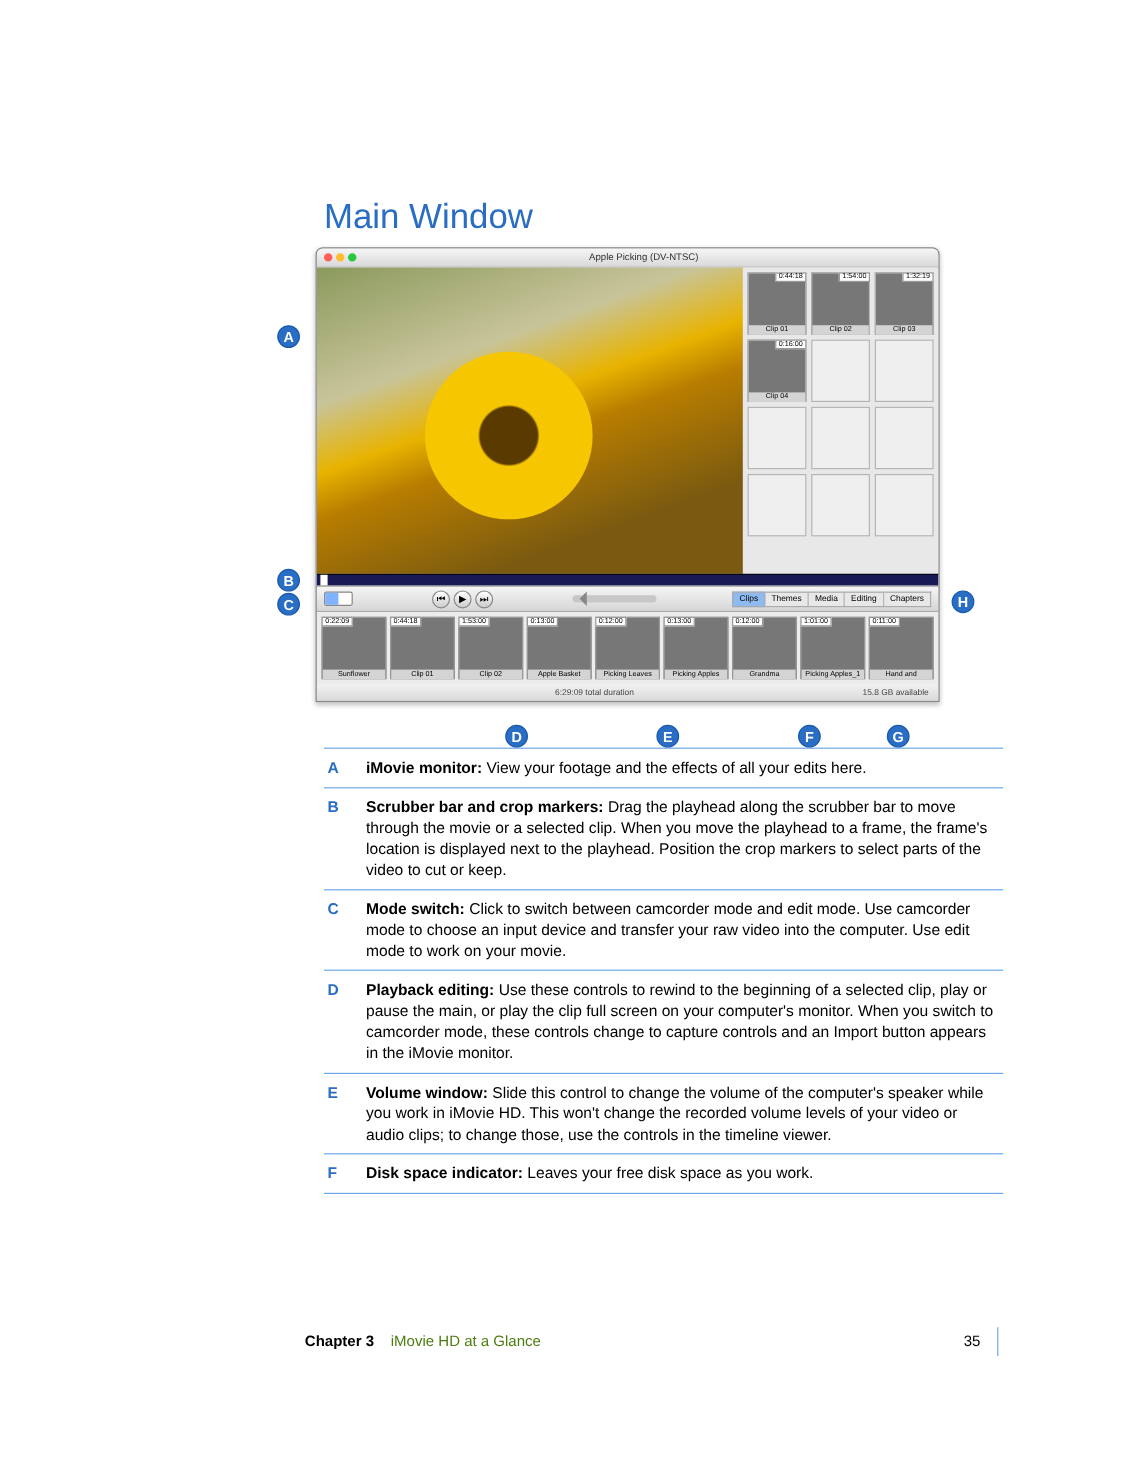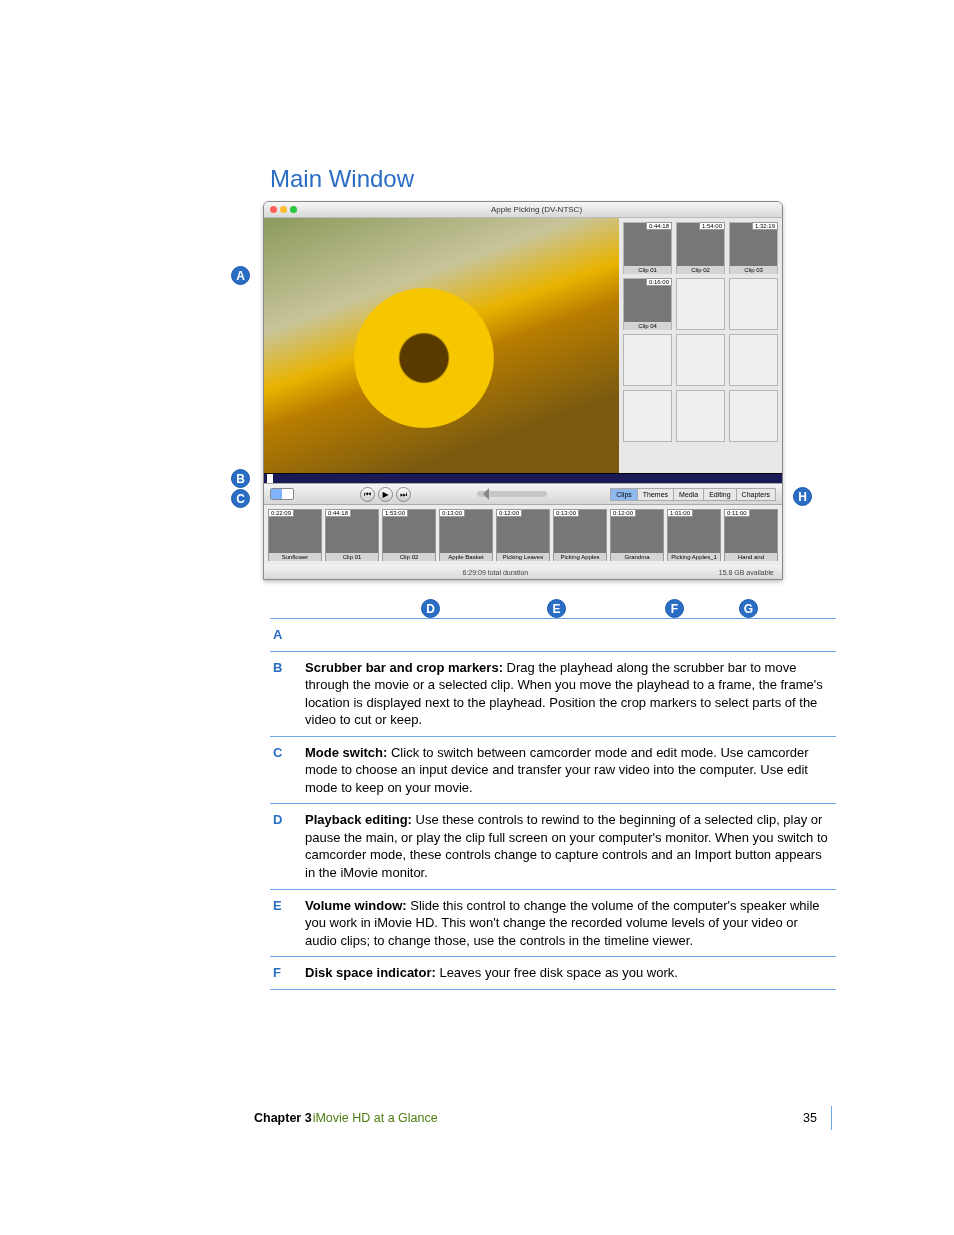--- a/index.html
+++ b/index.html
@@ -12,21 +12,21 @@
     position: relative;
   }
   .page {
     position: absolute;
     left: 270px;
     top: 165px;
     width: 555px;
   }
   h1.main-title {
     color: #2a6dc4;
-    font-size: 24px;
+    font-size: 29px;
     font-weight: 400;
     margin-bottom: 8px;
   }
   p.intro {
     font-size: 14px;
     line-height: 1.35;
     margin-bottom: 20px;
   }
   
   .shot-wrap { position: relative; width: 560px; margin-left: -7px; }
@@ -112,21 +112,21 @@
   }
   .legend .row:last-child{ border-bottom:1px solid #6fa8e8; }
   .legend .key { color:#2a6dc4; font-weight:bold; width:14px; flex-shrink:0;}
   .legend .txt b { font-weight:bold; }
   
   .footer {
     position:absolute; left:254px; top:1106px; width:578px;
     display:flex; align-items:center; font-size:12.5px;
     border-right: 1px solid #6fa8e8; padding-right: 14px; height:24px;
   }
-  .footer .chap{ font-weight:bold; margin-right:1px;}
+  .footer .chap{ font-weight:bold; margin-right:14px;}
   .footer .chtitle{ color:#4d7c0f; }
   .footer .pnum{ margin-left:auto; font-weight:normal; }
 </style>
 </head>
 <body>
 
 <div class="page">
   <h1 class="main-title">Main Window</h1>
 
   <div class="shot-wrap">
@@ -241,28 +241,29 @@
     <div class="bullet" style="left:530px; top:286px">H</div>
     <div class="bullet" style="left:158px; top:398px">D</div>
     <div class="bullet" style="left:284px; top:398px">E</div>
     <div class="bullet" style="left:402px; top:398px">F</div>
     <div class="bullet" style="left:476px; top:398px">G</div>
   </div>
 
   <div class="legend">
     <div class="row">
       <span class="key">A</span>
+      <span class="txt"><b>iMovie monitor:</b>  <span>View your footage and the effects of all your edits here.</span></span>
     </div>
     <div class="row">
       <span class="key">B</span>
       <span class="txt"><b>Scrubber bar and crop markers:</b>  <span>Drag the playhead along the scrubber bar to move through the movie or a selected clip. When you move the playhead to a frame, the frame's location is displayed next to the playhead. Position the crop markers to select parts of the video to cut or keep.</span></span>
     </div>
     <div class="row">
       <span class="key">C</span>
-      <span class="txt"><b>Mode switch:</b>  <span>Click to switch between camcorder mode and edit mode. Use camcorder mode to choose an input device and transfer your raw video into the computer. Use edit mode to keep on your movie.</span></span>
+      <span class="txt"><b>Mode switch:</b>  <span>Click to switch between camcorder mode and edit mode. Use camcorder mode to choose an input device and transfer your raw video into the computer. Use edit mode to work on your movie.</span></span>
     </div>
     <div class="row">
       <span class="key">D</span>
       <span class="txt"><b>Playback editing:</b>  <span>Use these controls to rewind to the beginning of a selected clip, play or pause the main, or play the clip full screen on your computer's monitor. When you switch to camcorder mode, these controls change to capture controls and an Import button appears in the iMovie monitor.</span></span>
     </div>
     <div class="row">
       <span class="key">E</span>
       <span class="txt"><b>Volume window:</b>  <span>Slide this control to change the volume of the computer's speaker while you work in iMovie HD. This won't change the recorded volume levels of your video or audio clips; to change those, use the controls in the timeline viewer.</span></span>
     </div>
     <div class="row">

